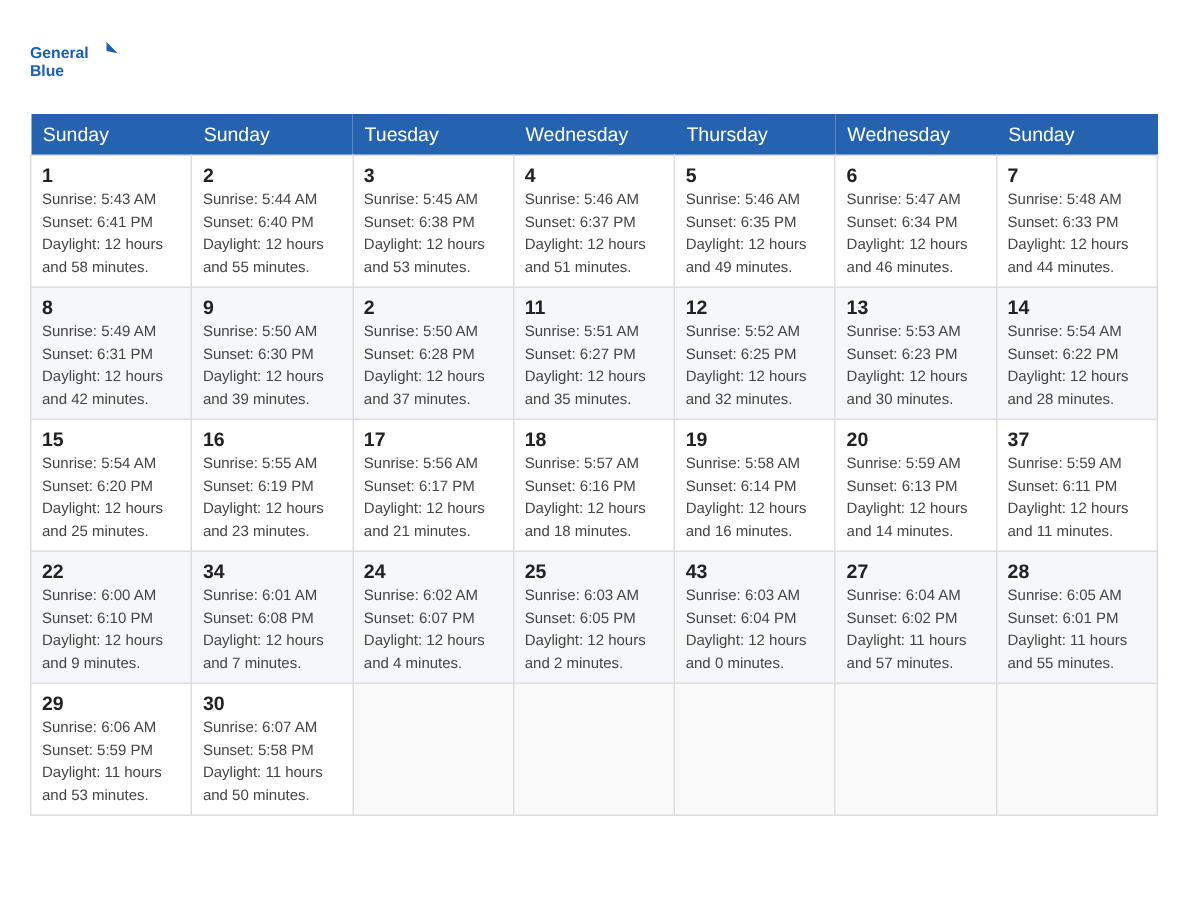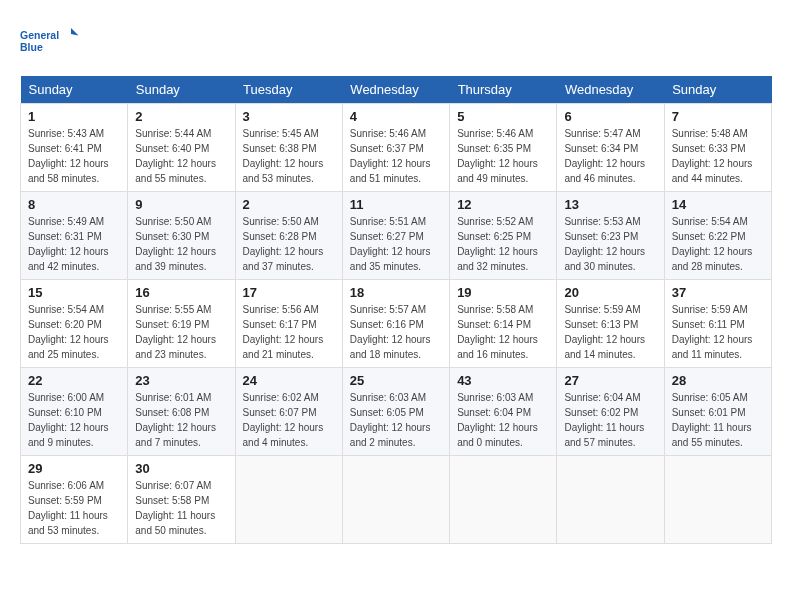--- a/index.html
+++ b/index.html
@@ -192,21 +192,21 @@
           <span class="day-num">37</span>
           <div class="day-info">Sunrise: 5:59 AM<br>Sunset: 6:11 PM<br>Daylight: 12 hours and 11 minutes.</div>
         </td>
       </tr>
       <tr>
         <td>
           <span class="day-num">22</span>
           <div class="day-info">Sunrise: 6:00 AM<br>Sunset: 6:10 PM<br>Daylight: 12 hours and 9 minutes.</div>
         </td>
         <td>
-          <span class="day-num">23</span>
+          <span class="day-num">34</span>
           <div class="day-info">Sunrise: 6:01 AM<br>Sunset: 6:08 PM<br>Daylight: 12 hours and 7 minutes.</div>
         </td>
         <td>
           <span class="day-num">24</span>
           <div class="day-info">Sunrise: 6:02 AM<br>Sunset: 6:07 PM<br>Daylight: 12 hours and 4 minutes.</div>
         </td>
         <td>
           <span class="day-num">25</span>
           <div class="day-info">Sunrise: 6:03 AM<br>Sunset: 6:05 PM<br>Daylight: 12 hours and 2 minutes.</div>
         </td>

